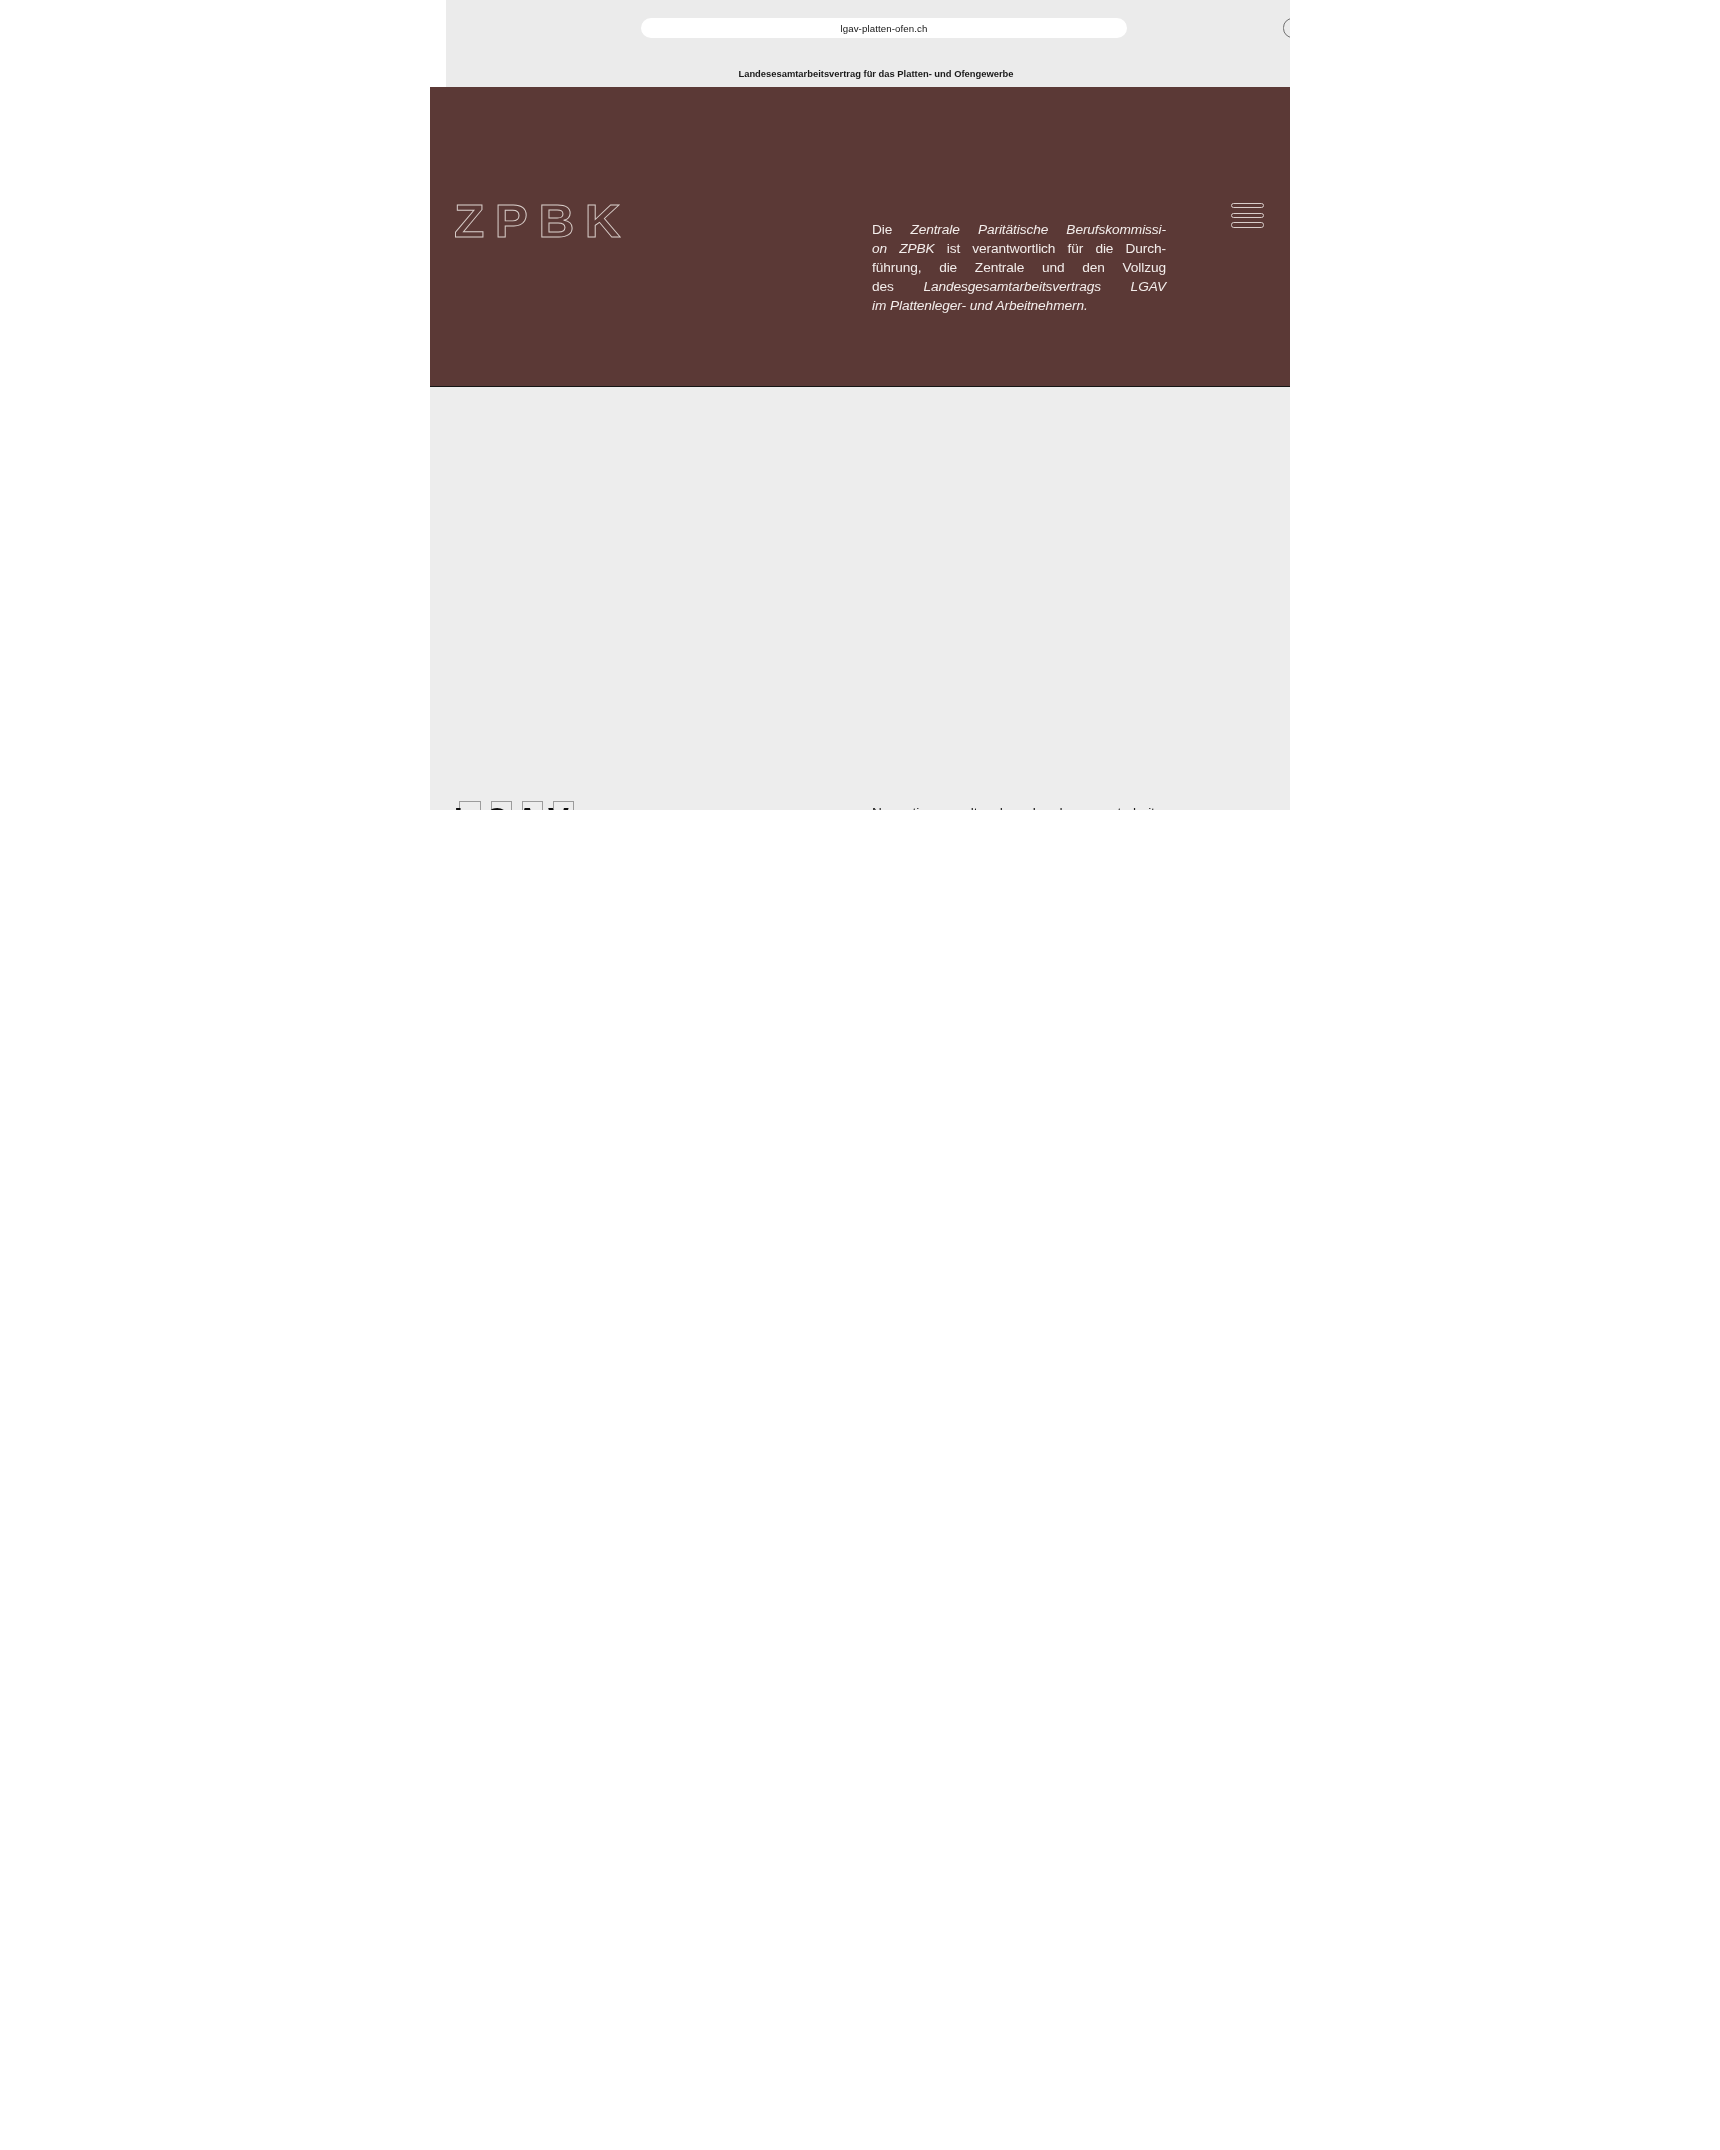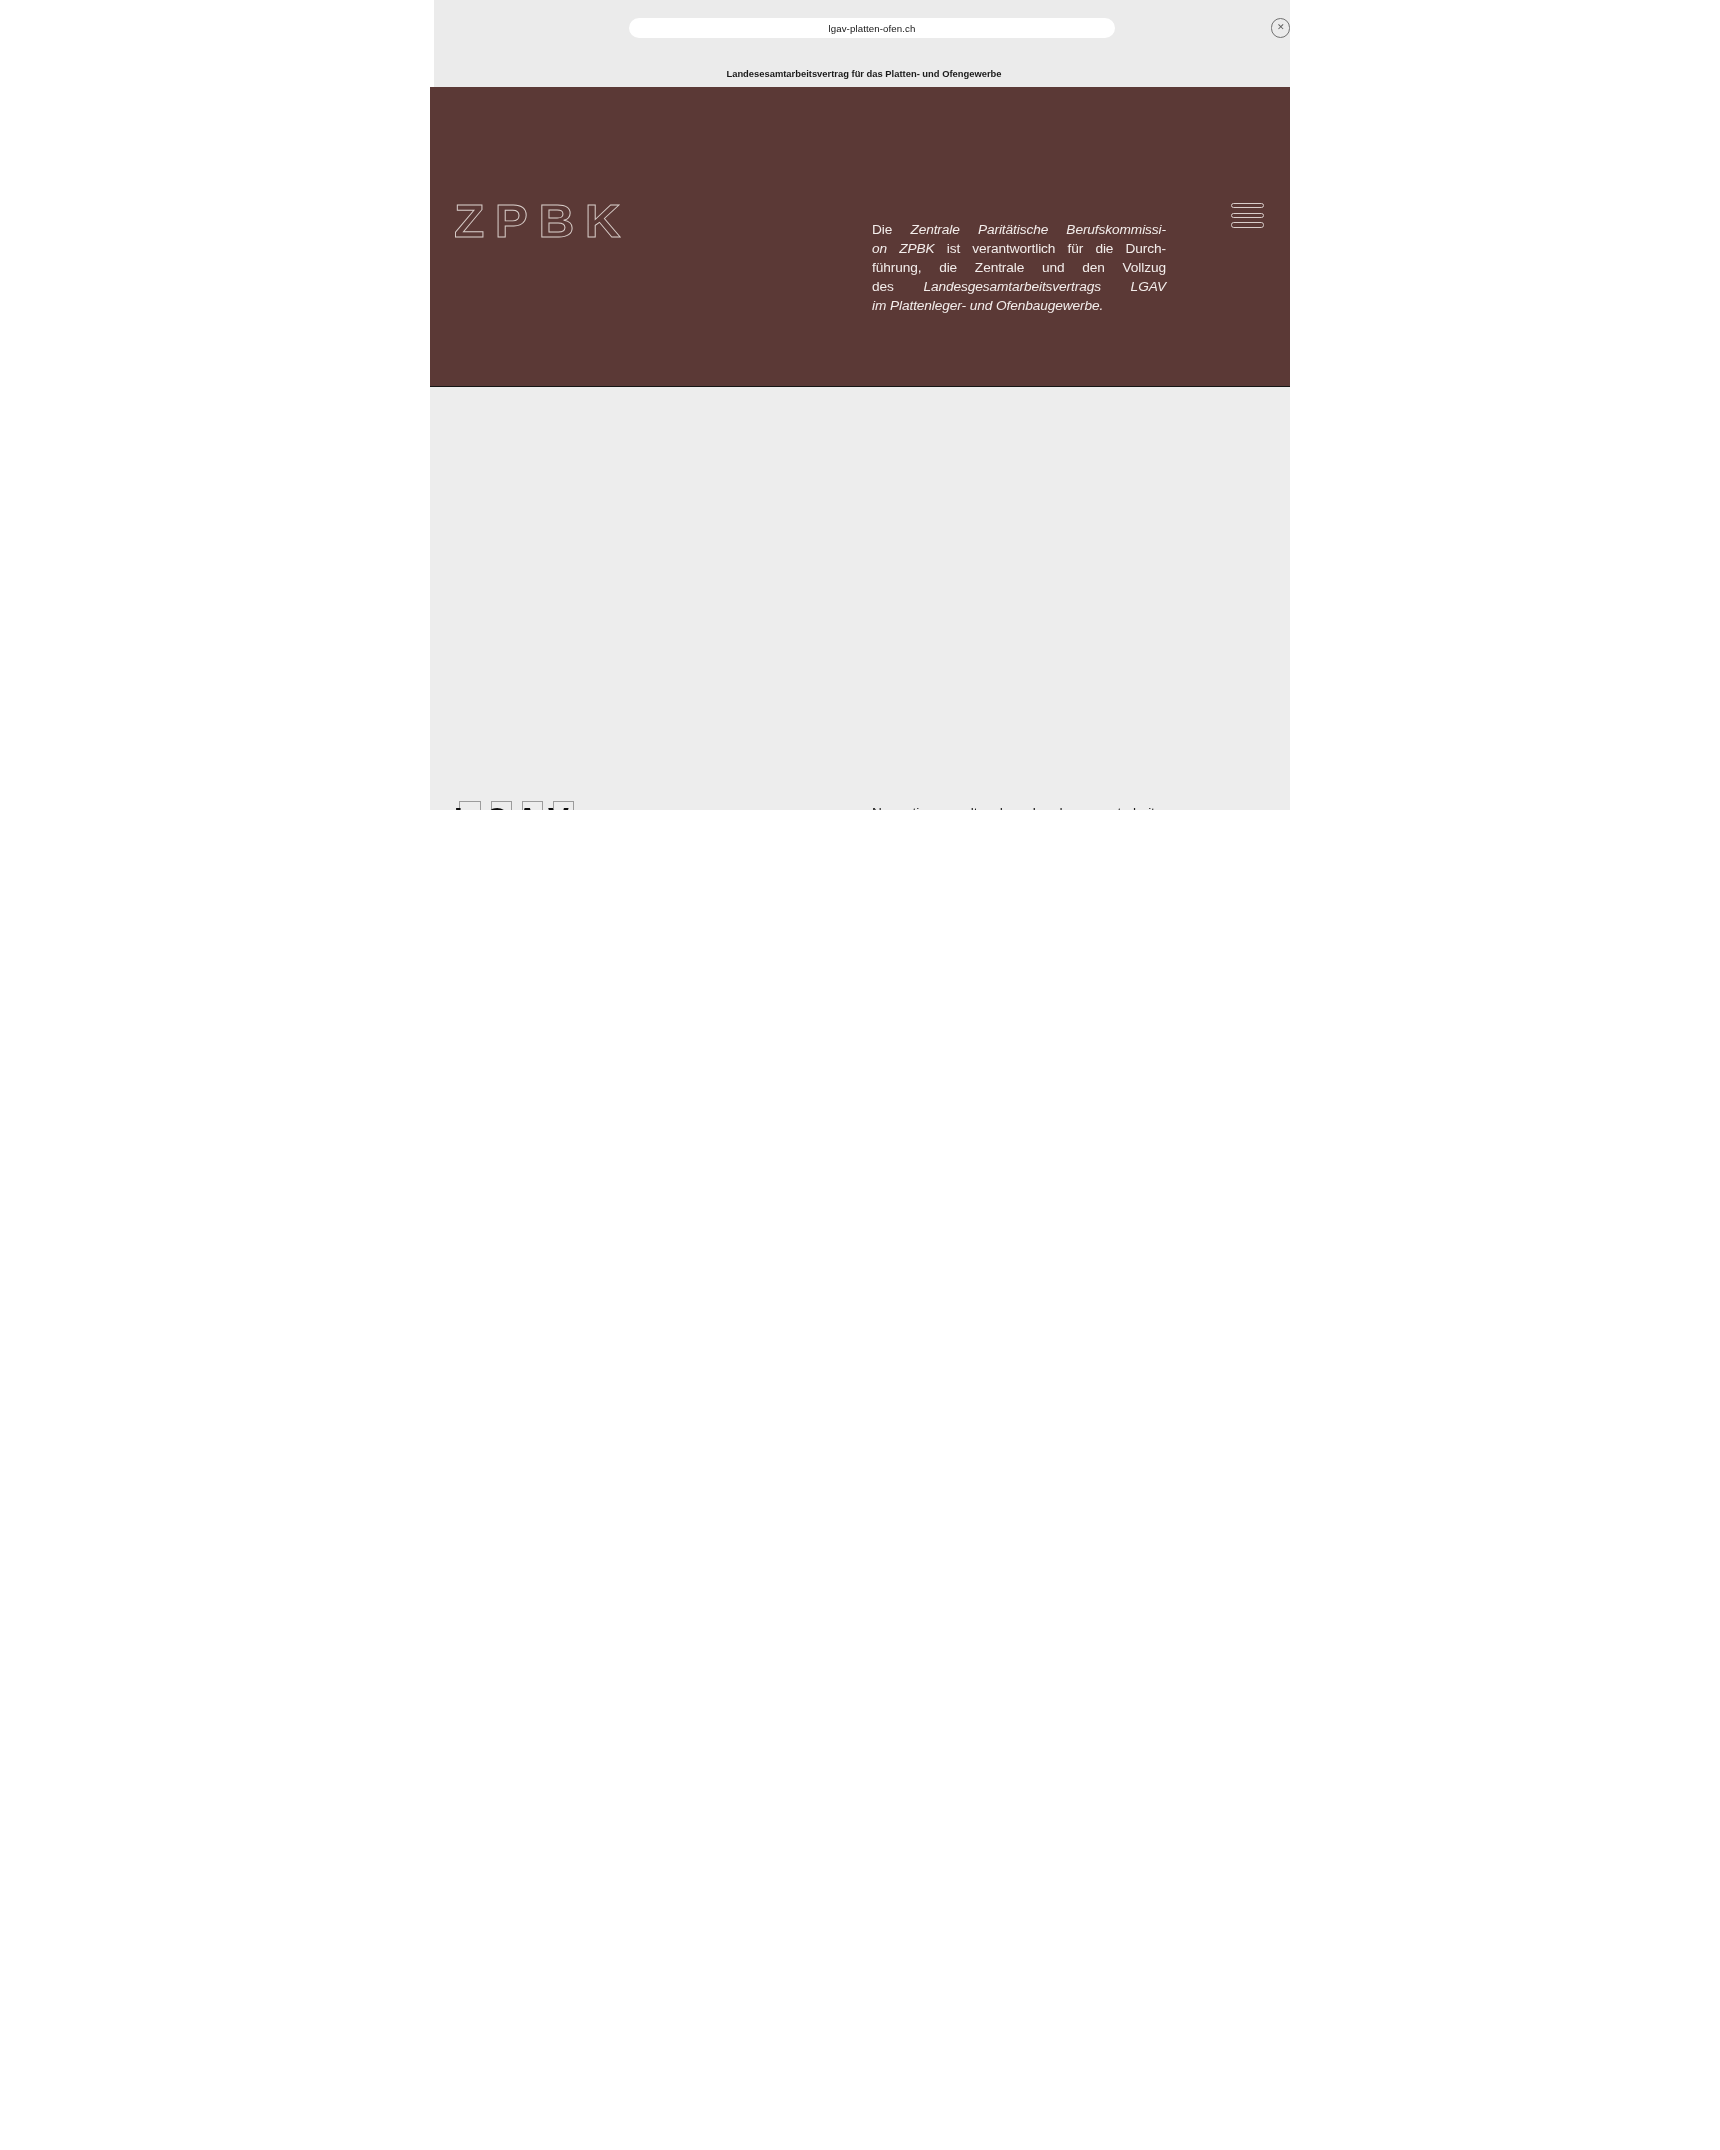--- a/index.html
+++ b/index.html
@@ -1,20 +1,20 @@
 <!DOCTYPE html>
 <html style="font-size:8.6px"><head>
 <meta charset="utf-8">
 <style>
   html,body{margin:0;padding:0;background:#ffffff;}
   #page{position:relative;width:860px;height:1075px;overflow:hidden;
         font-family:"Liberation Sans",sans-serif;background:#ffffff;margin:0 auto;}
 
   
-  .topbar{position:absolute;left:4px;top:0;width:860px;height:87px;background:#ebebeb;}
+  .topbar{position:absolute;left:16px;top:0;width:860px;height:87px;background:#ebebeb;}
   .urlpill{position:absolute;left:195px;top:18px;width:486px;height:20.4px;background:#ffffff;
            border-radius:10.2px;display:flex;align-items:center;justify-content:center;}
   .urlpill span{font-size:9.7px;color:#141414;letter-spacing:0.1px;}
   .tagline{position:absolute;left:0;top:68px;width:860px;text-align:center;
            font-size:9.4px;color:#1a1a1a;font-weight:bold;}
   .closebtn{position:absolute;left:837px;top:18.3px;width:19.4px;height:19.4px;border-radius:50%;
             border:0.8px solid #717171;display:flex;align-items:center;justify-content:center;box-sizing:border-box;}
   .closebtn span{font-size:9.1px;color:#5d5d5d;line-height:1;}
 
   
@@ -68,21 +68,21 @@
     <div class="tagline">Landesesamtarbeitsvertrag für das Platten- und Ofengewerbe</div>
   </div>
 
   <div class="hero">
     <div class="zpbk">ZPBK</div>
     <div class="intro jpara">
         <div class="ln"><span>Die </span><span class="it">Zentrale Paritätische Berufskommissi-</span></div>
         <div class="ln"><span class="it">on ZPBK</span><span> ist verantwortlich für die Durch-</span></div>
         <div class="ln"><span>führung, die Zentrale und den Vollzug</span></div>
         <div class="ln"><span>des </span><span class="it">Landesgesamtarbeitsvertrags LGAV</span></div>
-        <div class="ln"><span class="it">im Plattenleger- und Ofenbaugewerbe.</span></div>
+        <div class="ln"><span class="it">im Plattenleger- und Arbeitnehmern.</span></div>
       </div>
     <div class="kontakt">Kontakt</div>
     <div class="burger">
       <div class="bar"></div>
       <div class="bar"></div>
       <div class="bar"></div>
     </div>
   </div>
 
   <div class="mid">

